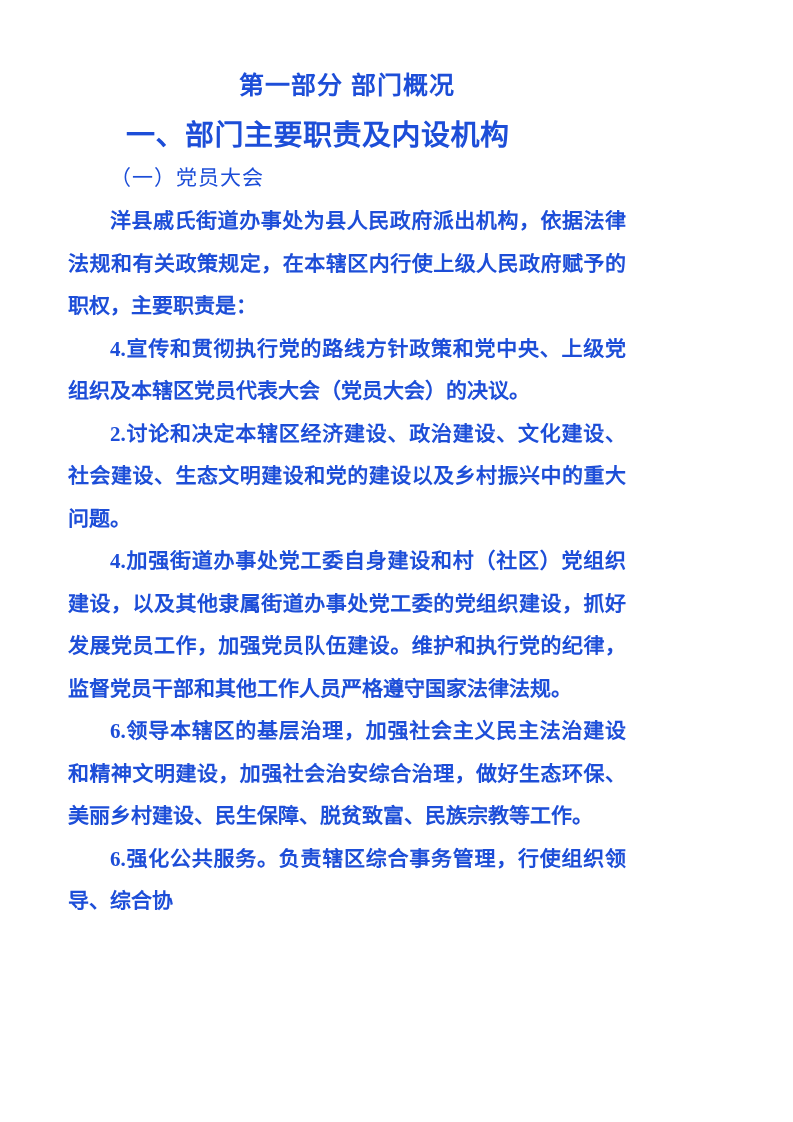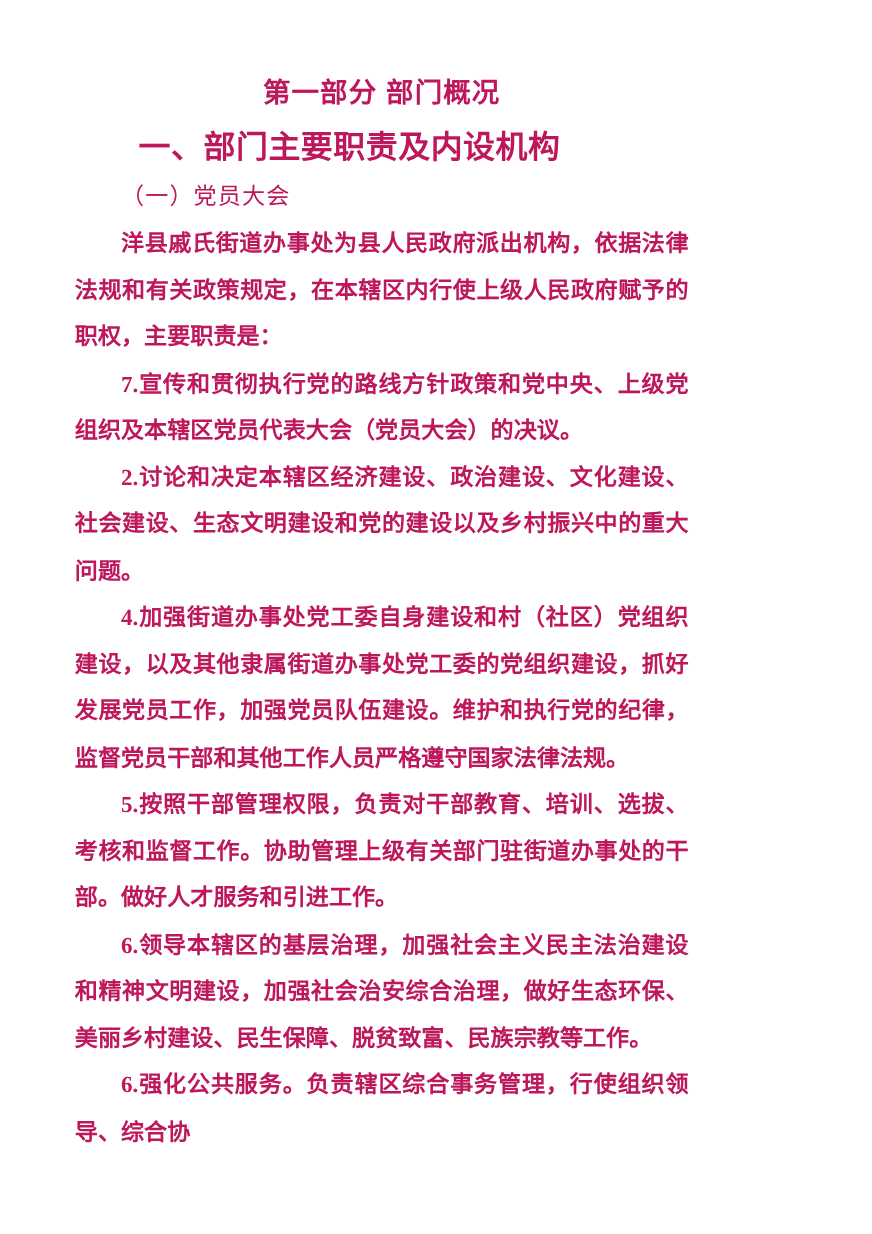--- a/index.html
+++ b/index.html
@@ -10,21 +10,21 @@
   body {
     width: 793px;
     height: 1122px;
     overflow: hidden;
   }
   .page {
     box-sizing: border-box;
     width: 693px;
     height: 1122px;
     background: #ffffff;
-    color: #be185d;
+    color: #1d4ed8;
     padding: 64px 67px 0 68px;
     font-family: "Liberation Serif", serif;
   }
   .doc-title {
     margin: 0 0 7px 0;
     font-family: "Liberation Sans", sans-serif;
     font-size: 25px;
     font-weight: bold;
     line-height: 43px;
     text-align: center;
@@ -62,25 +62,24 @@
 
 <div class="page">
   <h1 class="doc-title">第一部分 部门概况</h1>
 
   <h2 class="section-heading">一、部门主要职责及内设机构</h2>
 
   <h3 class="subsection-heading">（一）党员大会</h3>
 
   <p class="body-para">洋县戚氏街道办事处为县人民政府派出机构，依据法律法规和有关政策规定，在本辖区内行使上级人民政府赋予的职权，主要职责是：</p>
 
-  <p class="body-para">7.宣传和贯彻执行党的路线方针政策和党中央、上级党组织及本辖区党员代表大会（党员大会）的决议。</p>
+  <p class="body-para">4.宣传和贯彻执行党的路线方针政策和党中央、上级党组织及本辖区党员代表大会（党员大会）的决议。</p>
 
   <p class="body-para">2.讨论和决定本辖区经济建设、政治建设、文化建设、社会建设、生态文明建设和党的建设以及乡村振兴中的重大问题。</p>
 
 
   <p class="body-para">4.加强街道办事处党工委自身建设和村（社区）党组织建设，以及其他隶属街道办事处党工委的党组织建设，抓好发展党员工作，加强党员队伍建设。维护和执行党的纪律，监督党员干部和其他工作人员严格遵守国家法律法规。</p>
 
-  <p class="body-para">5.按照干部管理权限，负责对干部教育、培训、选拔、考核和监督工作。协助管理上级有关部门驻街道办事处的干部。做好人才服务和引进工作。</p>
 
   <p class="body-para">6.领导本辖区的基层治理，加强社会主义民主法治建设和精神文明建设，加强社会治安综合治理，做好生态环保、美丽乡村建设、民生保障、脱贫致富、民族宗教等工作。</p>
 
   <p class="body-para">6.强化公共服务。负责辖区综合事务管理，行使组织领导、综合协</p>
 </div>
 
 </body></html>

